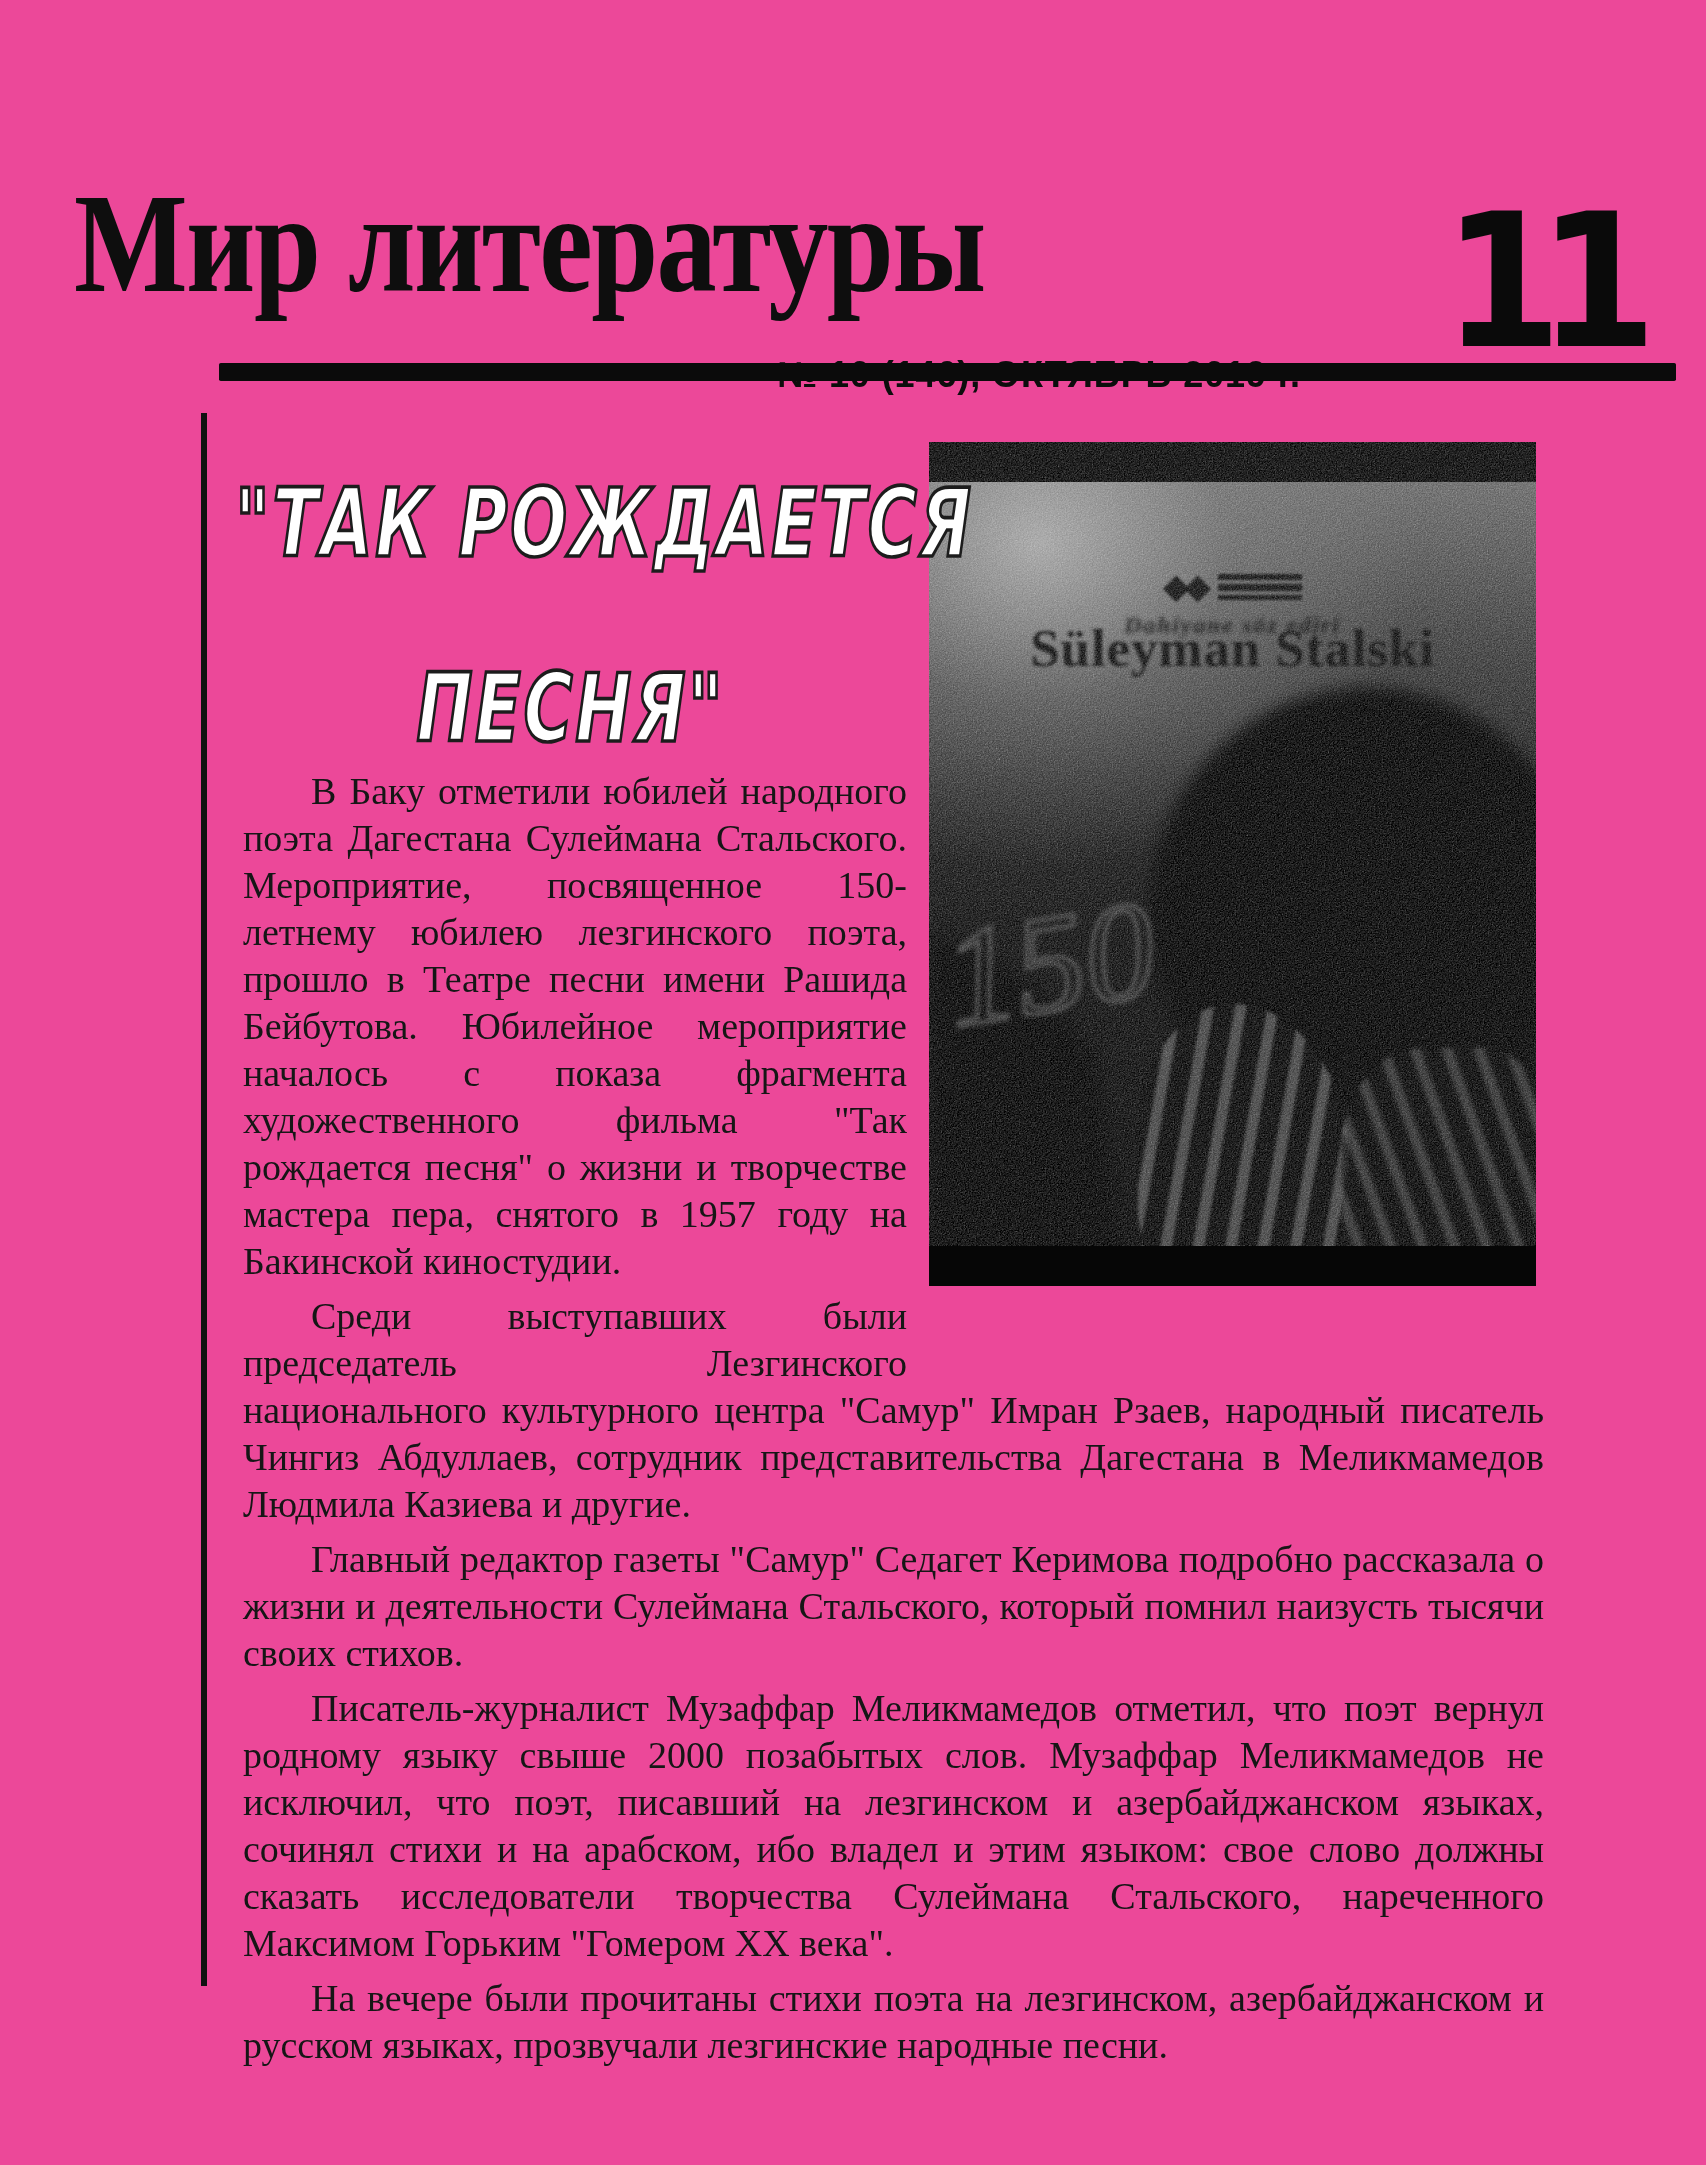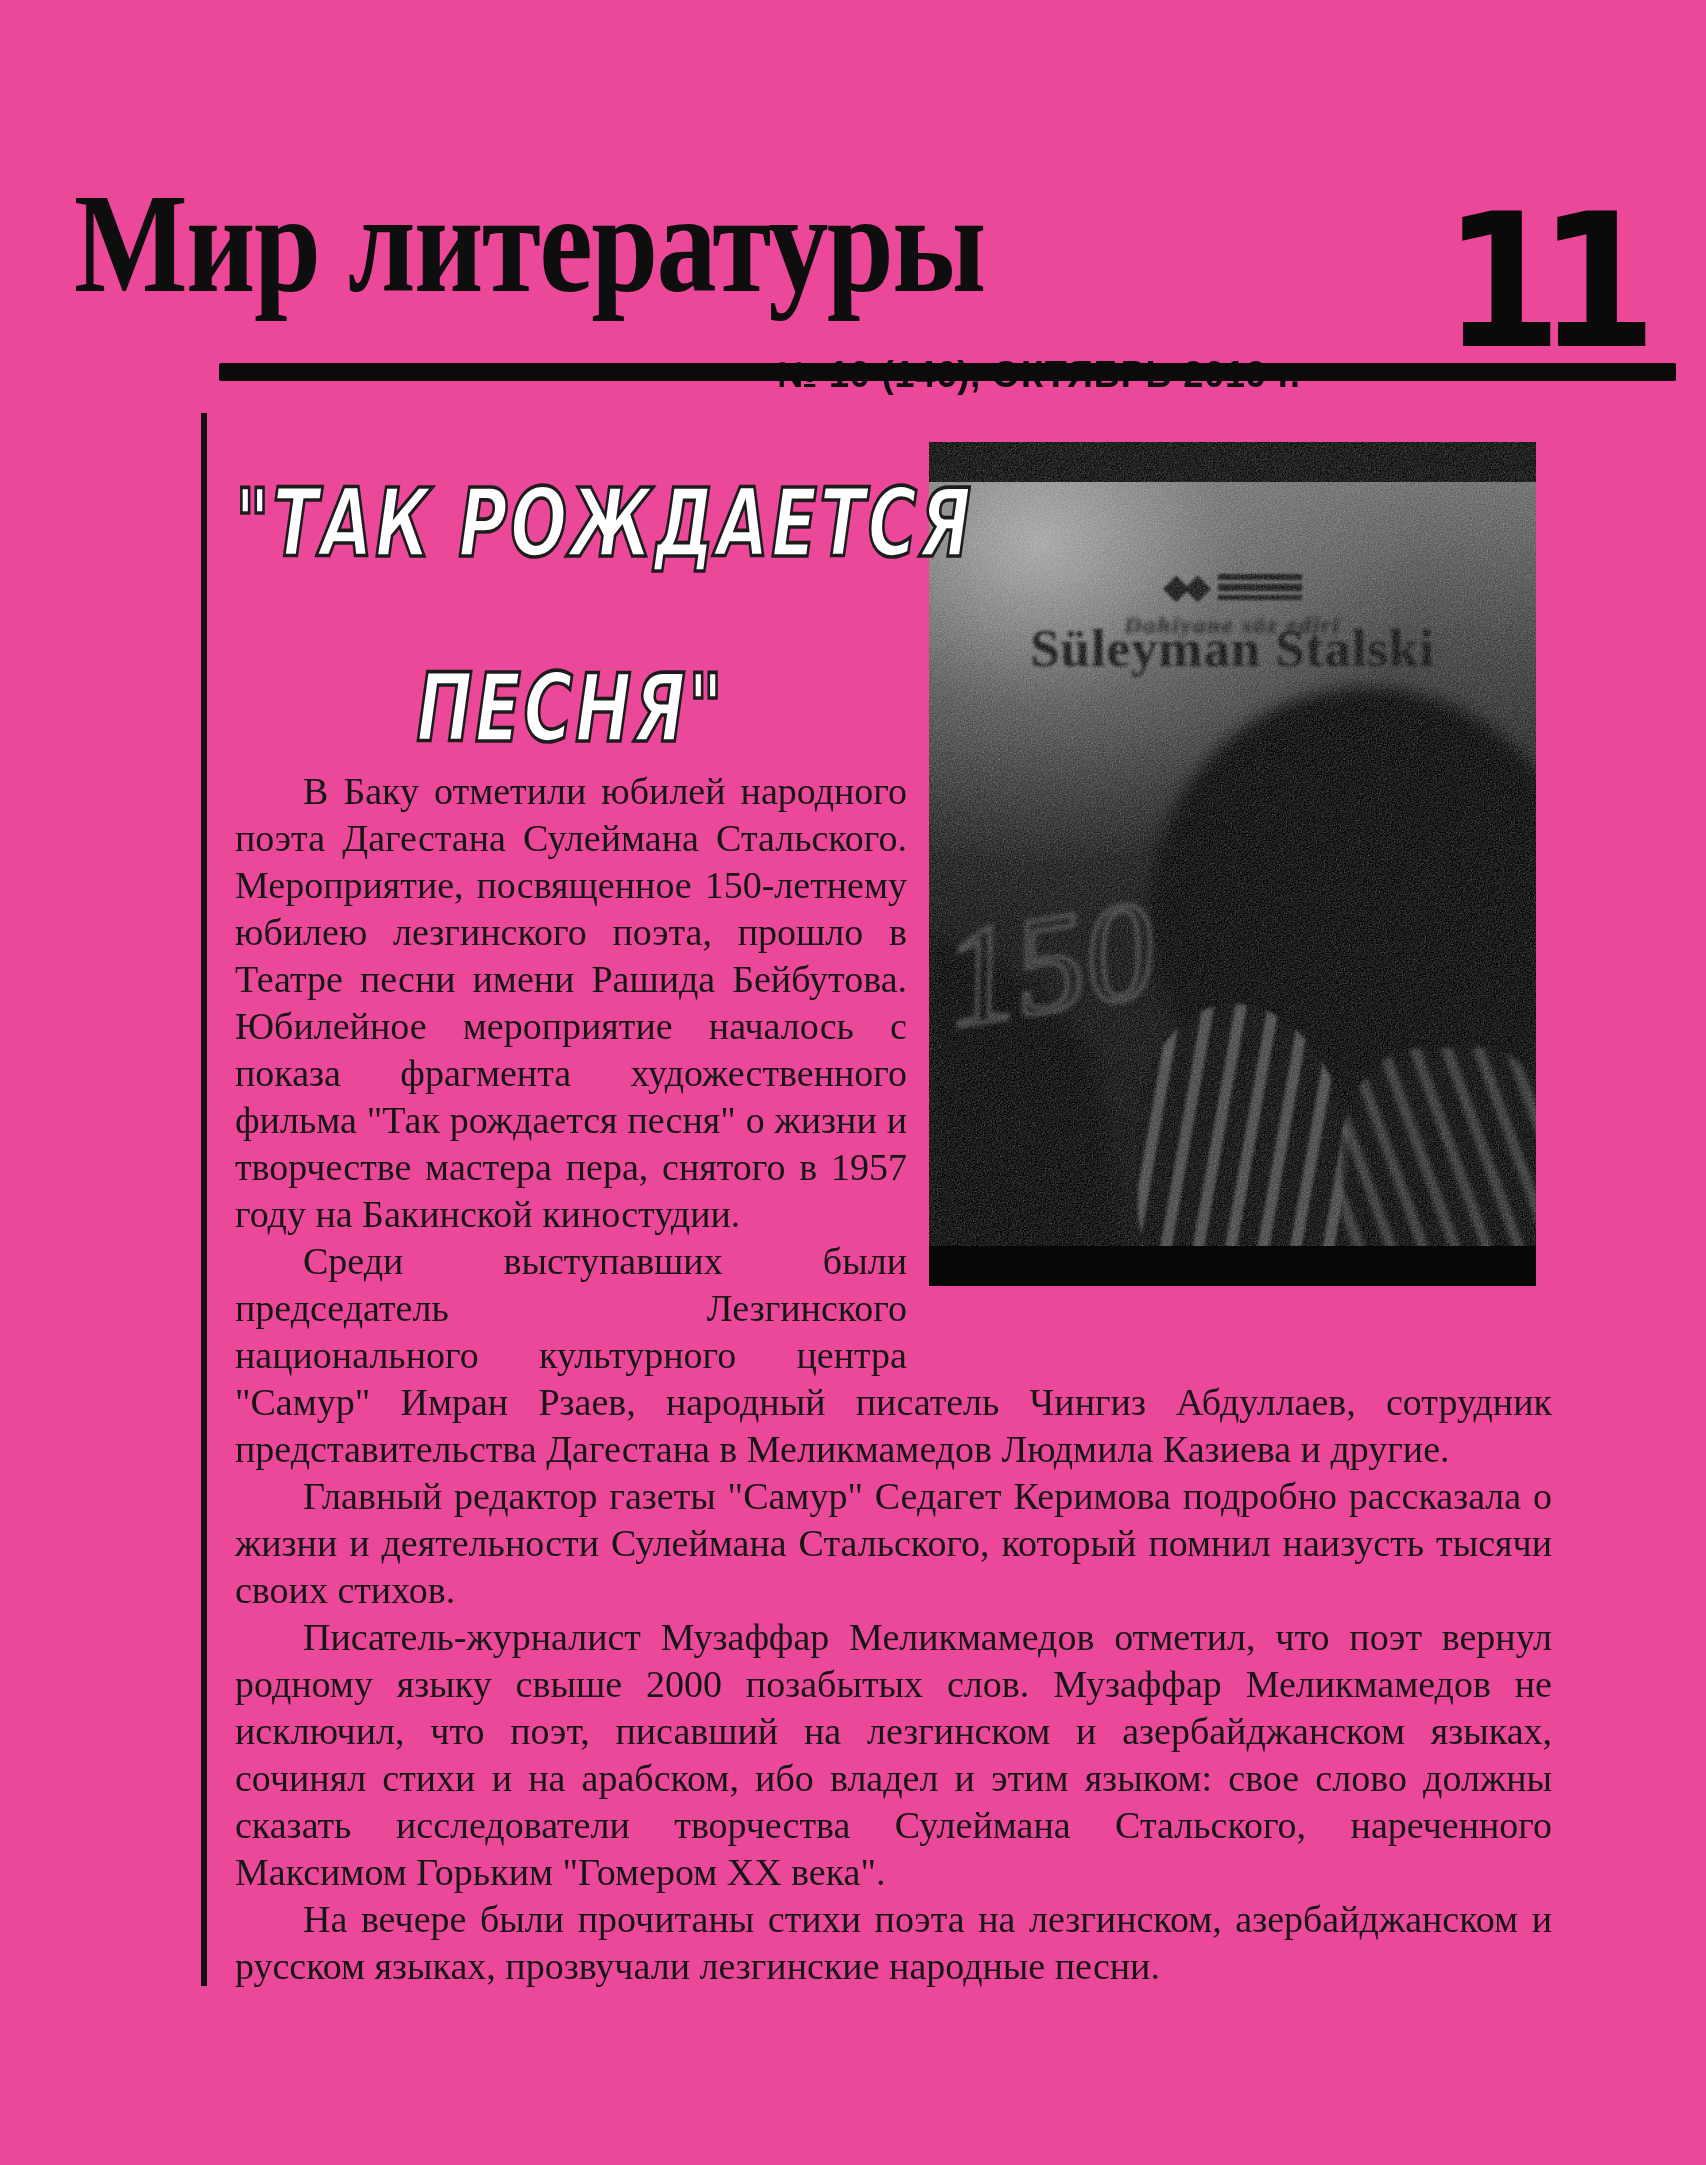--- a/index.html
+++ b/index.html
@@ -35,21 +35,21 @@
   .v-rule {
     position:absolute; left:201px; top:413px; width:6.1px; height:1573px;
     background:#111;
   }
 
   
   .article {
     position:absolute; left:235px; top:442px; width:1317px;
     font-size:38px; line-height:47px; text-align:justify; color:#161616;
   }
-  .article p { margin:0; text-indent:68px; }
+  .article p { margin:8px; text-indent:68px; }
   .headline { text-align:center; margin-bottom:32px; }
   .headline-line {
     font-family:"DejaVu Sans", sans-serif; font-weight:bold; font-style:italic;
     font-size:67px; line-height:81px; letter-spacing:2.6px; white-space:nowrap;
     color:#ffffff; -webkit-text-stroke:2.6px #1c1c1c;
     transform:scaleY(1.42); transform-origin:center top;
   }
   .headline-line.l1 { margin-top:24.6px; }
   .headline-line.l2 { margin-top:104px; margin-bottom:35px; }
 

